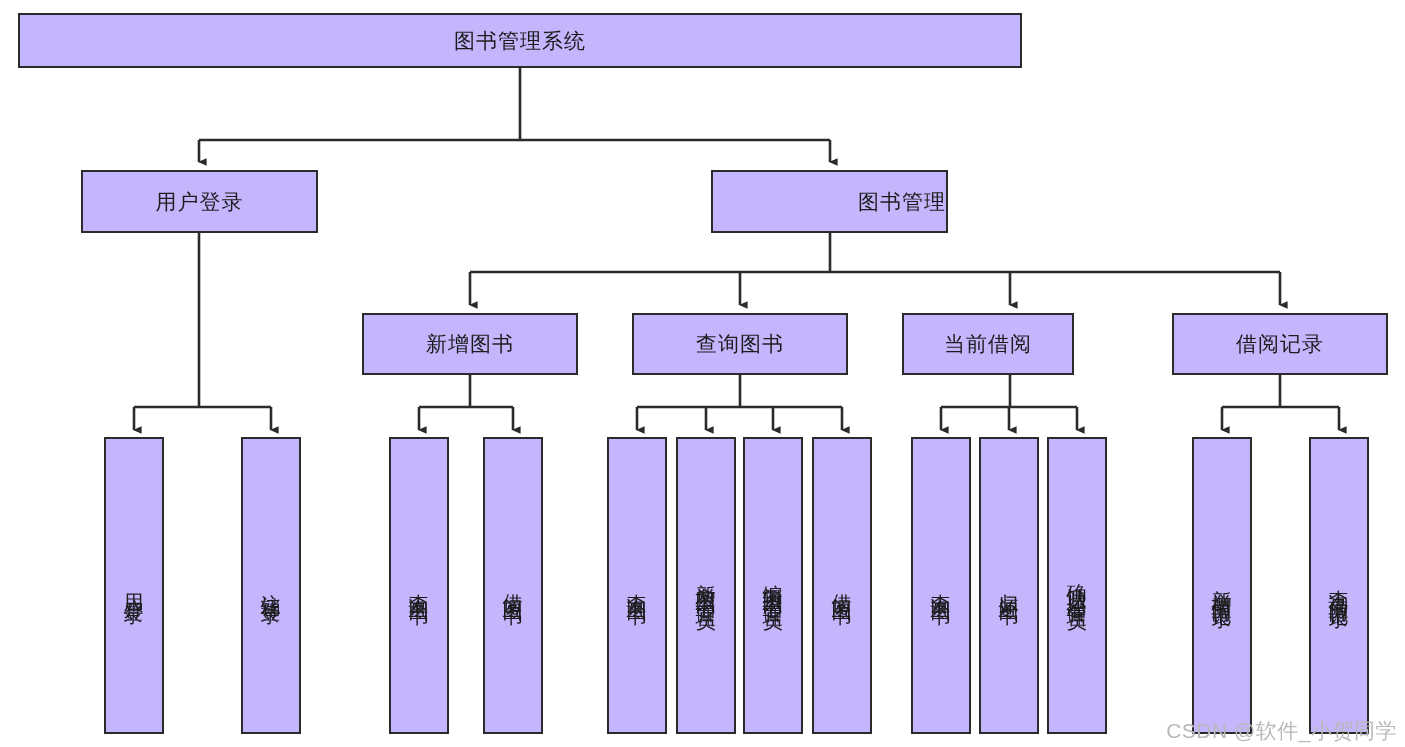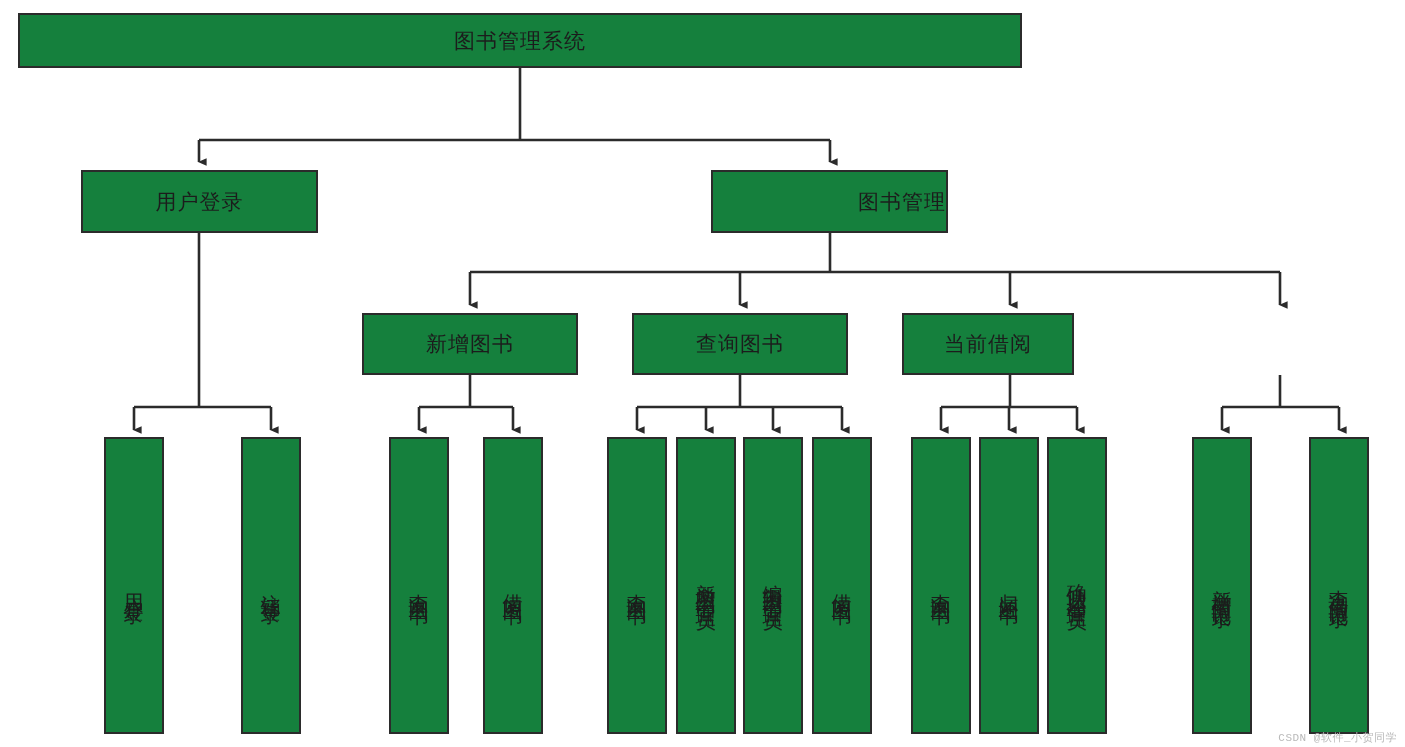--- a/index.html
+++ b/index.html
@@ -24,21 +24,21 @@
     position: absolute;
     left: 0;
     top: 0;
     width: 1405px;
     height: 747px;
     pointer-events: none;
   }
   .node {
     position: absolute;
     box-sizing: border-box;
-    background: #15803d;
+    background: #c4b5fd;
     border: 2px solid #2b2b2b;
     display: flex;
     align-items: center;
     justify-content: center;
     color: #1c1c1c;
   }
   .node.horizontal {
     font-size: 21px;
     letter-spacing: 1px;
   }
@@ -52,25 +52,24 @@
     padding-bottom: 4px;
   }
   .node-label {
     display: block;
     white-space: nowrap;
   }
   .watermark {
     position: absolute;
     right: 8px;
     bottom: 2px;
-    font-size: 11px;
+    font-size: 21px;
     color: #b9b9b9;
     white-space: nowrap;
     letter-spacing: 0.5px;
-    font-family: Liberation Mono, monospace;
   }
 </style>
 </head>
 <body>
 
 <div id="diagram-root">
 
   <svg class="edges" viewBox="0 0 1405 747" xmlns="http://www.w3.org/2000/svg">
     <defs>
       <marker id="arrow" markerWidth="9" markerHeight="9" refX="4.2" refY="7.6" orient="auto" markerUnits="userSpaceOnUse">
@@ -150,20 +149,23 @@
   </div>
 
   <div class="node horizontal" style="left:632px; top:313px; width:216px; height:62px;">
     <span class="node-label">查询图书</span>
   </div>
 
   <div class="node horizontal" style="left:902px; top:313px; width:172px; height:62px;">
     <span class="node-label">当前借阅</span>
   </div>
 
+  <div class="node horizontal" style="left:1172px; top:313px; width:216px; height:62px;">
+    <span class="node-label">借阅记录</span>
+  </div>
 
   <div class="node vertical" style="left:104px; top:437px; width:60px; height:297px;">
     <span class="node-label">用户登录</span>
   </div>
 
   <div class="node vertical" style="left:241px; top:437px; width:60px; height:297px;">
     <span class="node-label">注销登录</span>
   </div>
 
   <div class="node vertical" style="left:389px; top:437px; width:60px; height:297px;">

